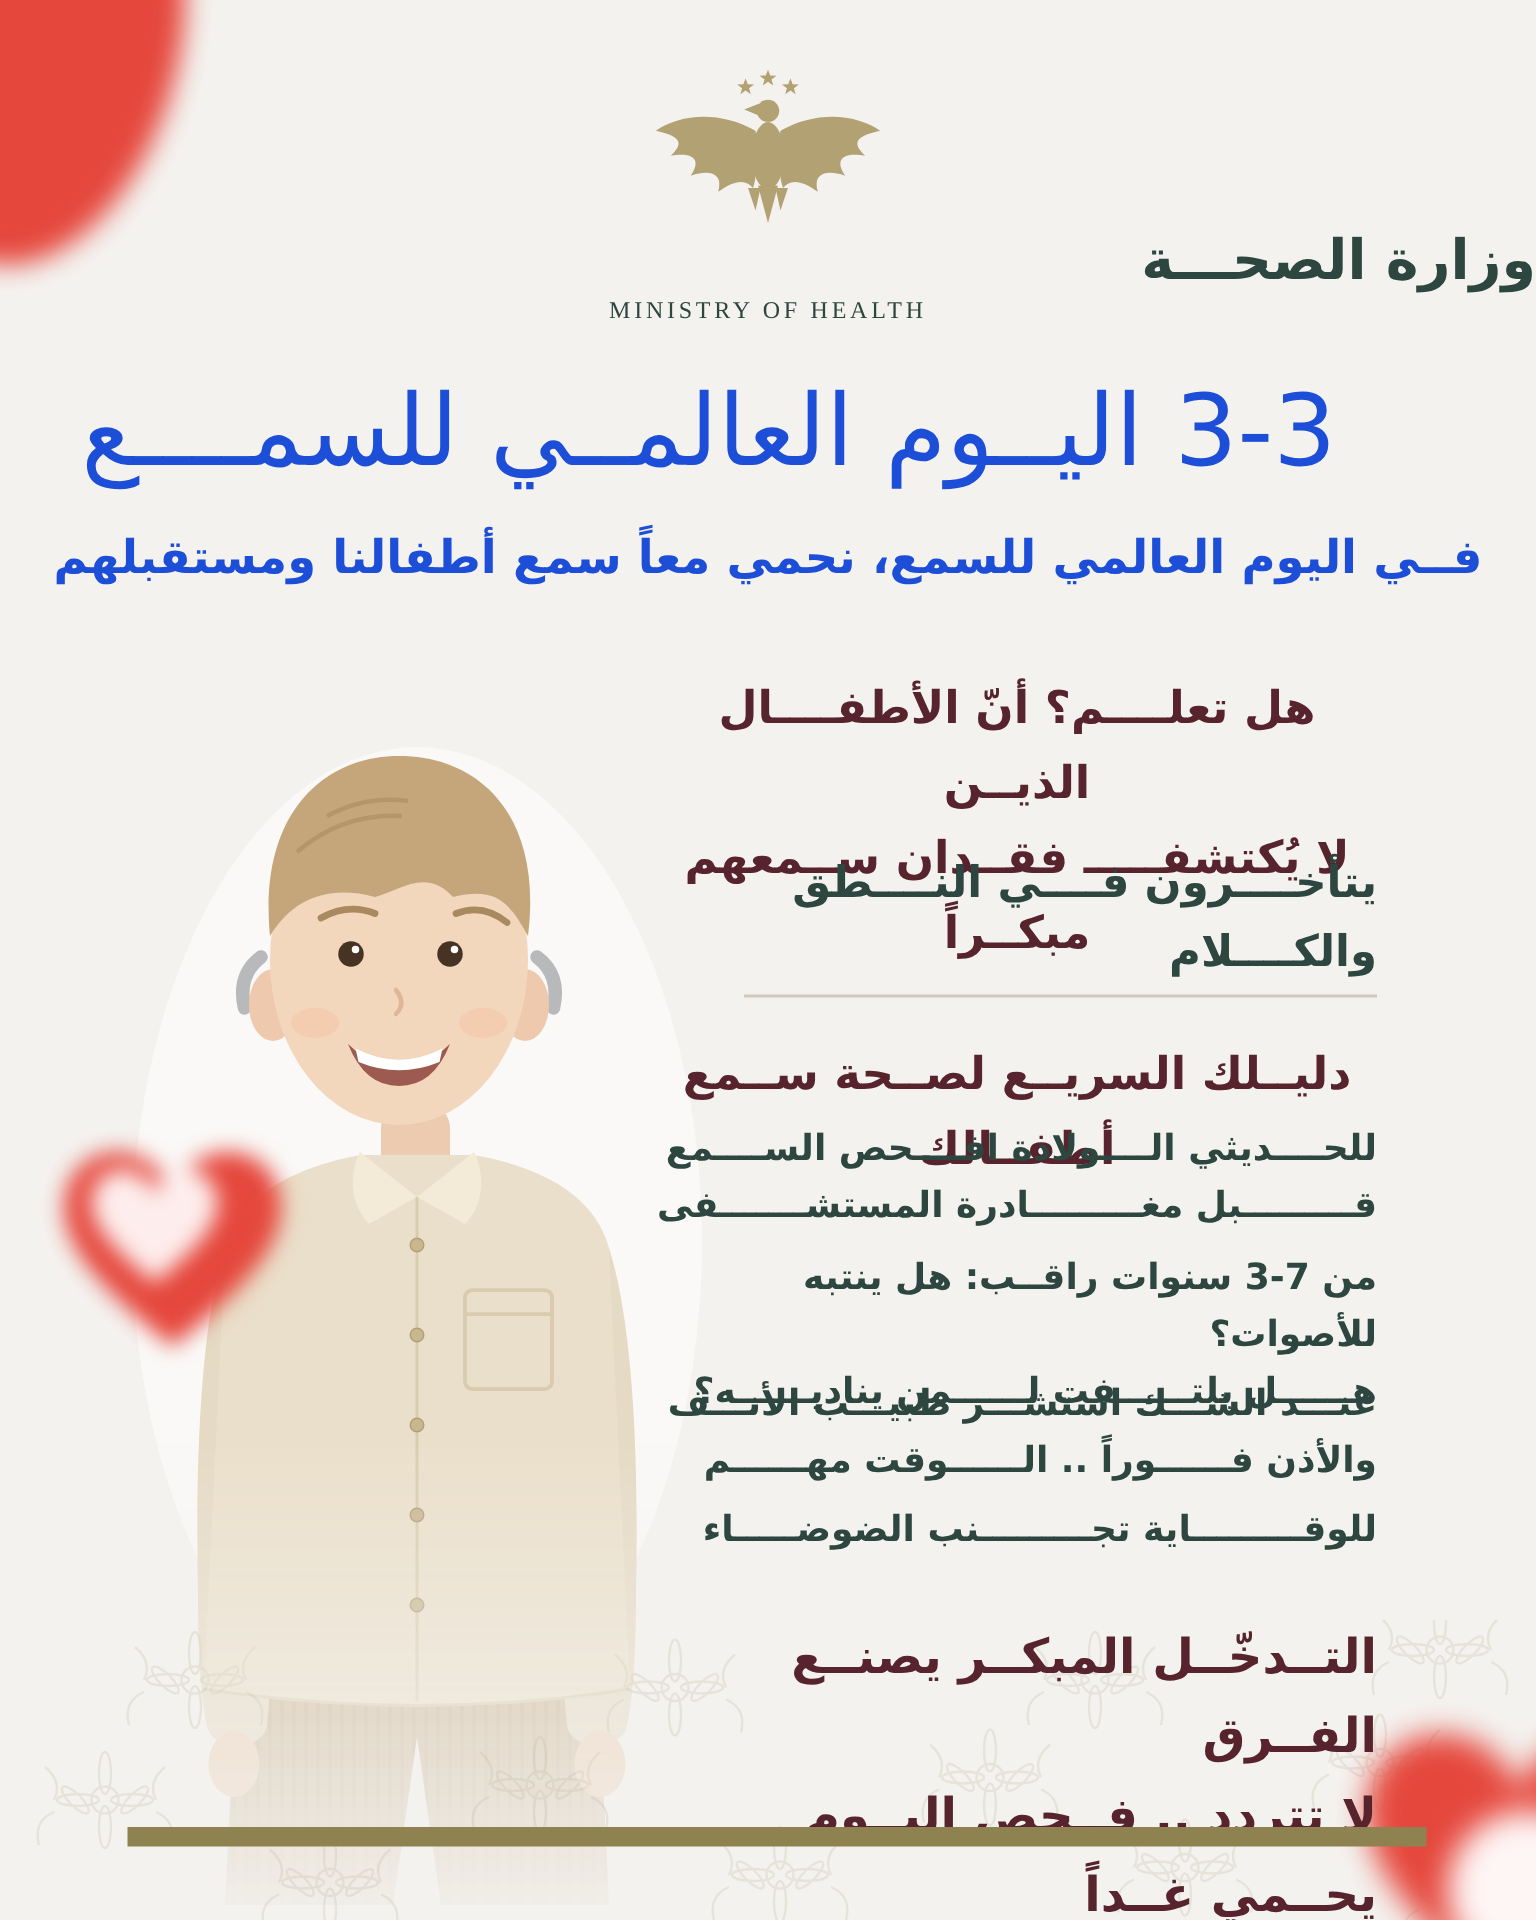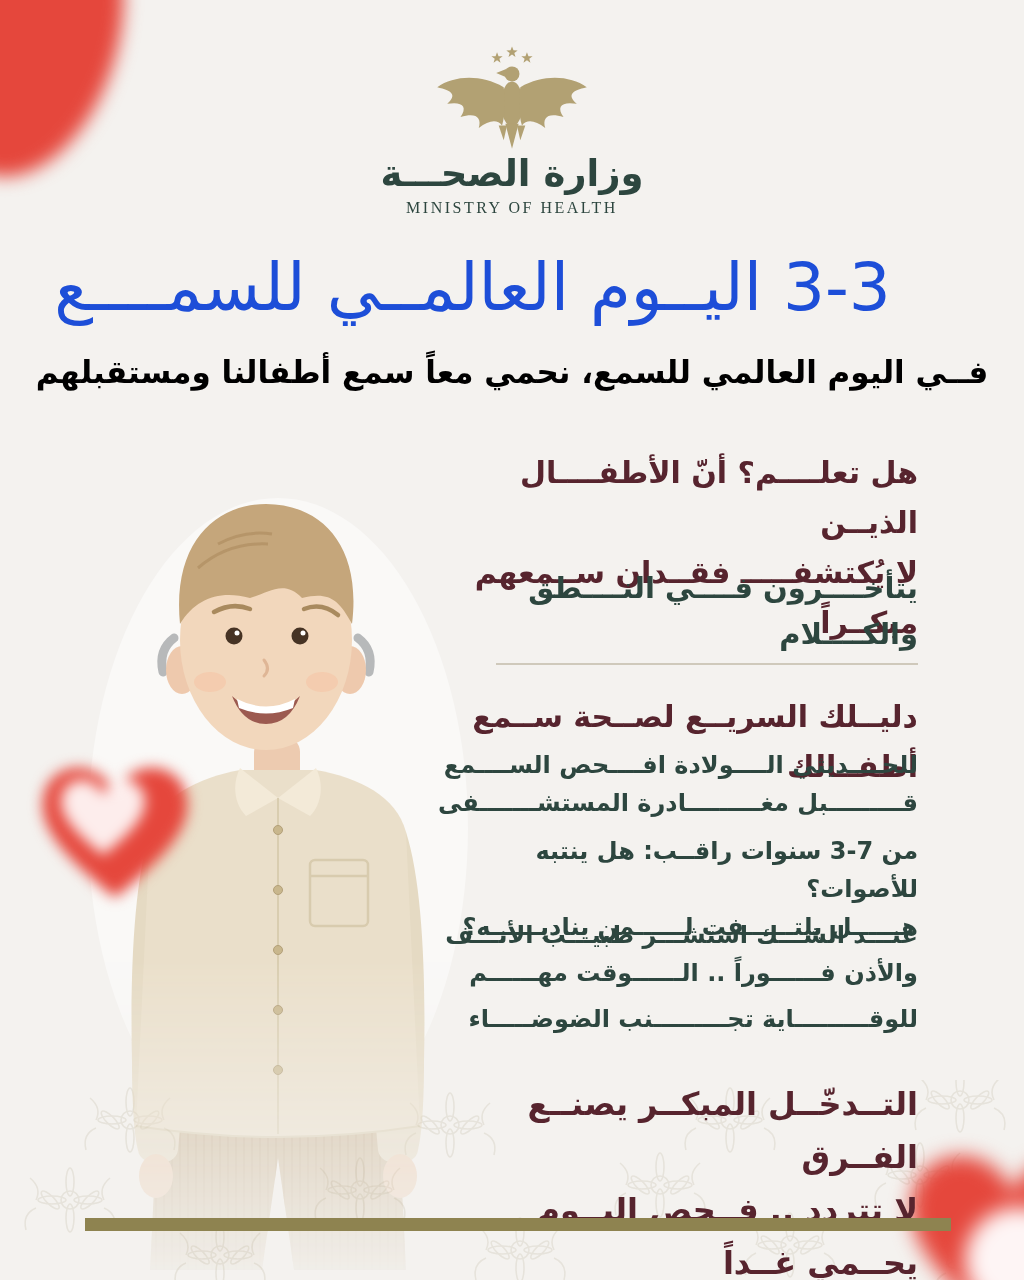--- a/index.html
+++ b/index.html
@@ -12,32 +12,32 @@
   }
   
   .balloon-tl{position:absolute;left:-55px;top:-90px;width:210px;height:310px;filter:blur(9px);}
   .heart-left{position:absolute;left:30px;top:748px;width:170px;height:170px;filter:blur(7px);}
   .heart-br{position:absolute;left:893px;top:1128px;width:240px;height:240px;filter:blur(10px);}
   
   .pattern{position:absolute;left:0;top:1080px;width:1024px;height:200px;opacity:.75;}
   
   .logo-wrap{position:absolute;left:0;top:44px;width:1024px;text-align:center;}
   .logo-eagle{width:180px;height:108px;}
-  .logo-ar{margin-top:-4px;font-size:37px;font-weight:bold;color:#2d463f;direction:rtl;}
+  .logo-ar{margin-top:-4px;font-size:37px;font-weight:bold;color:#2d463f;direction:rtl;text-align:right;}
   .logo-en{margin-top:4px;font-family:"Liberation Serif", serif;font-size:16px;letter-spacing:2.5px;color:#2d463f;}
   
   .main-title{position:absolute;left:0;top:248px;width:945px;text-align:center;direction:rtl;
     font-size:66px;font-weight:normal;color:#1d4ed8;line-height:1.2;}
   .sub-title{position:absolute;left:0;top:354px;width:1024px;text-align:center;direction:rtl;
-    font-size:31px;font-weight:bold;color:#000000;}
+    font-size:31px;font-weight:bold;color:#1d4ed8;}
   
   .blk{position:absolute;right:106px;width:480px;text-align:right;direction:rtl;}
   .maroon{color:#57242e;font-weight:bold;}
   .green{color:#2d463f;font-weight:bold;}
-  .p-lg{font-size:30px;line-height:50px;}
+  .p-lg{font-size:30px;line-height:50px;text-align:center;}
   .p-md{font-size:29px;line-height:46px;}
   .p-sm{font-size:24px;line-height:38px;}
   .p-ft{font-size:32px;line-height:53px;}
   .divider{position:absolute;right:106px;top:663px;width:422px;height:2px;background:#cfc9bb;}
   
   .gold-bar{position:absolute;left:85px;top:1218px;width:866px;height:13px;background:#8e8350;}
   
   .child{position:absolute;left:88px;top:498px;width:382px;height:772px;}
 </style>
 </head>

